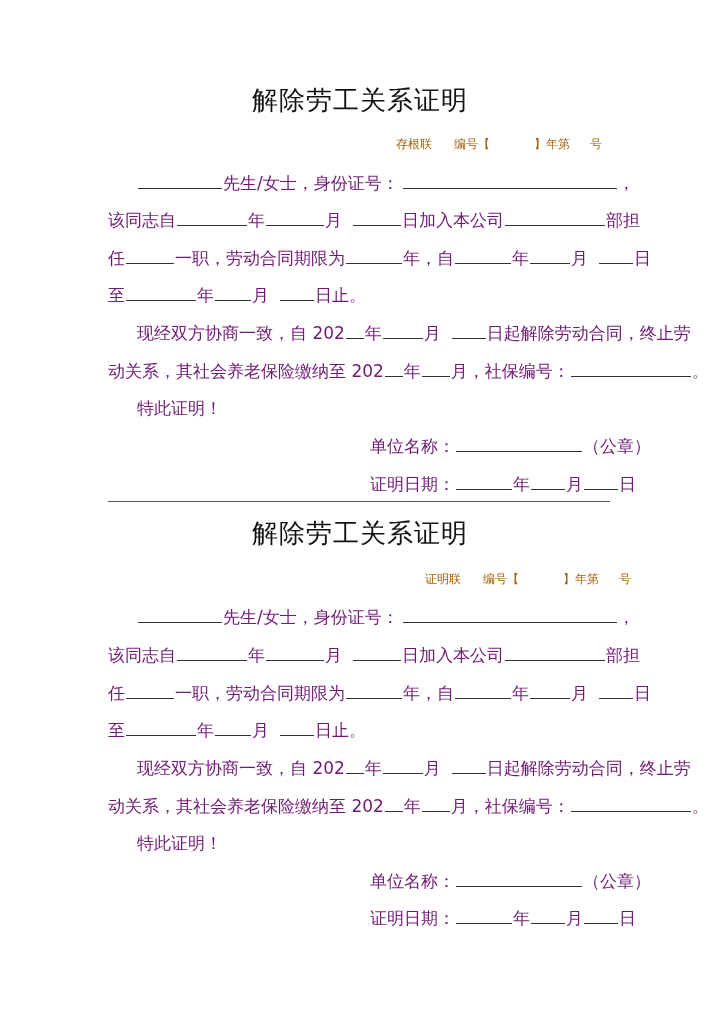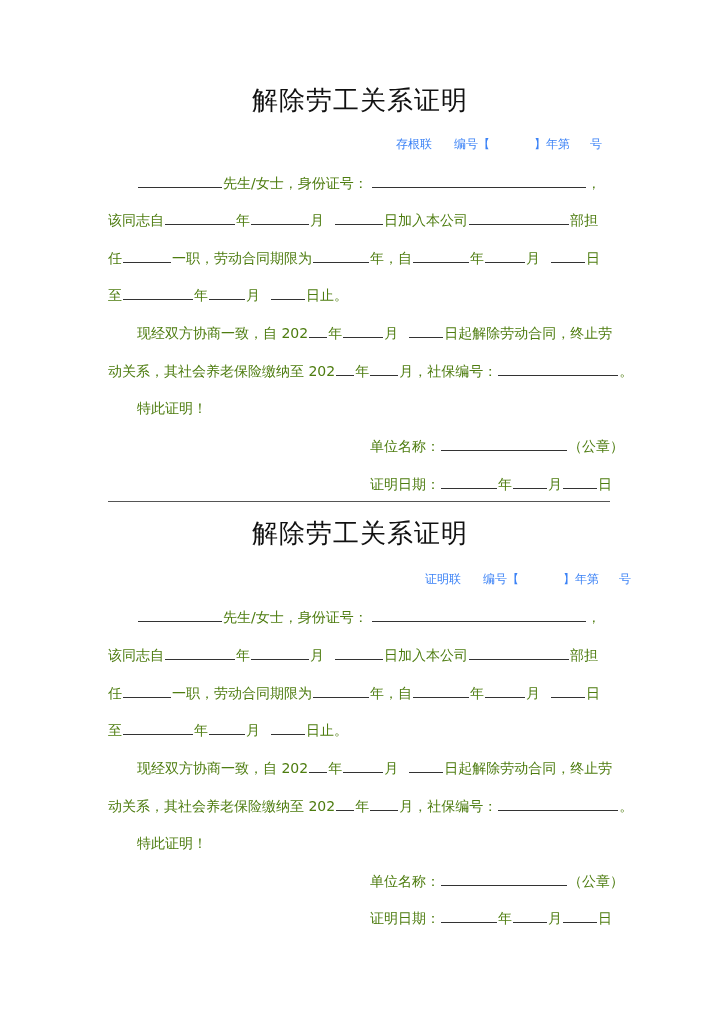--- a/index.html
+++ b/index.html
@@ -25,31 +25,31 @@
       position: absolute;
       left: 0; width: 720px;
       text-align: center;
       font-size: 26px;
       letter-spacing: 1px;
       color: #111;
       font-weight: normal;
     }
     .line {
       position: absolute;
-      font-size: 14px;
+      font-size: 17px;
       line-height: 20px;
       white-space: nowrap;
-      color: #4d7c0f;
+      color: #701a75;
     }
     .meta {
       position: absolute;
       font-size: 12px;
       line-height: 16px;
       white-space: nowrap;
-      color: #3b82f6;
+      color: #a16207;
     }
     .blank {
       display: inline-block;
       border-bottom: 1px solid #333;
       height: 14px;
       vertical-align: baseline;
       margin: 0 1px;
     }
     .gap { display: inline-block; }
     .divider {

